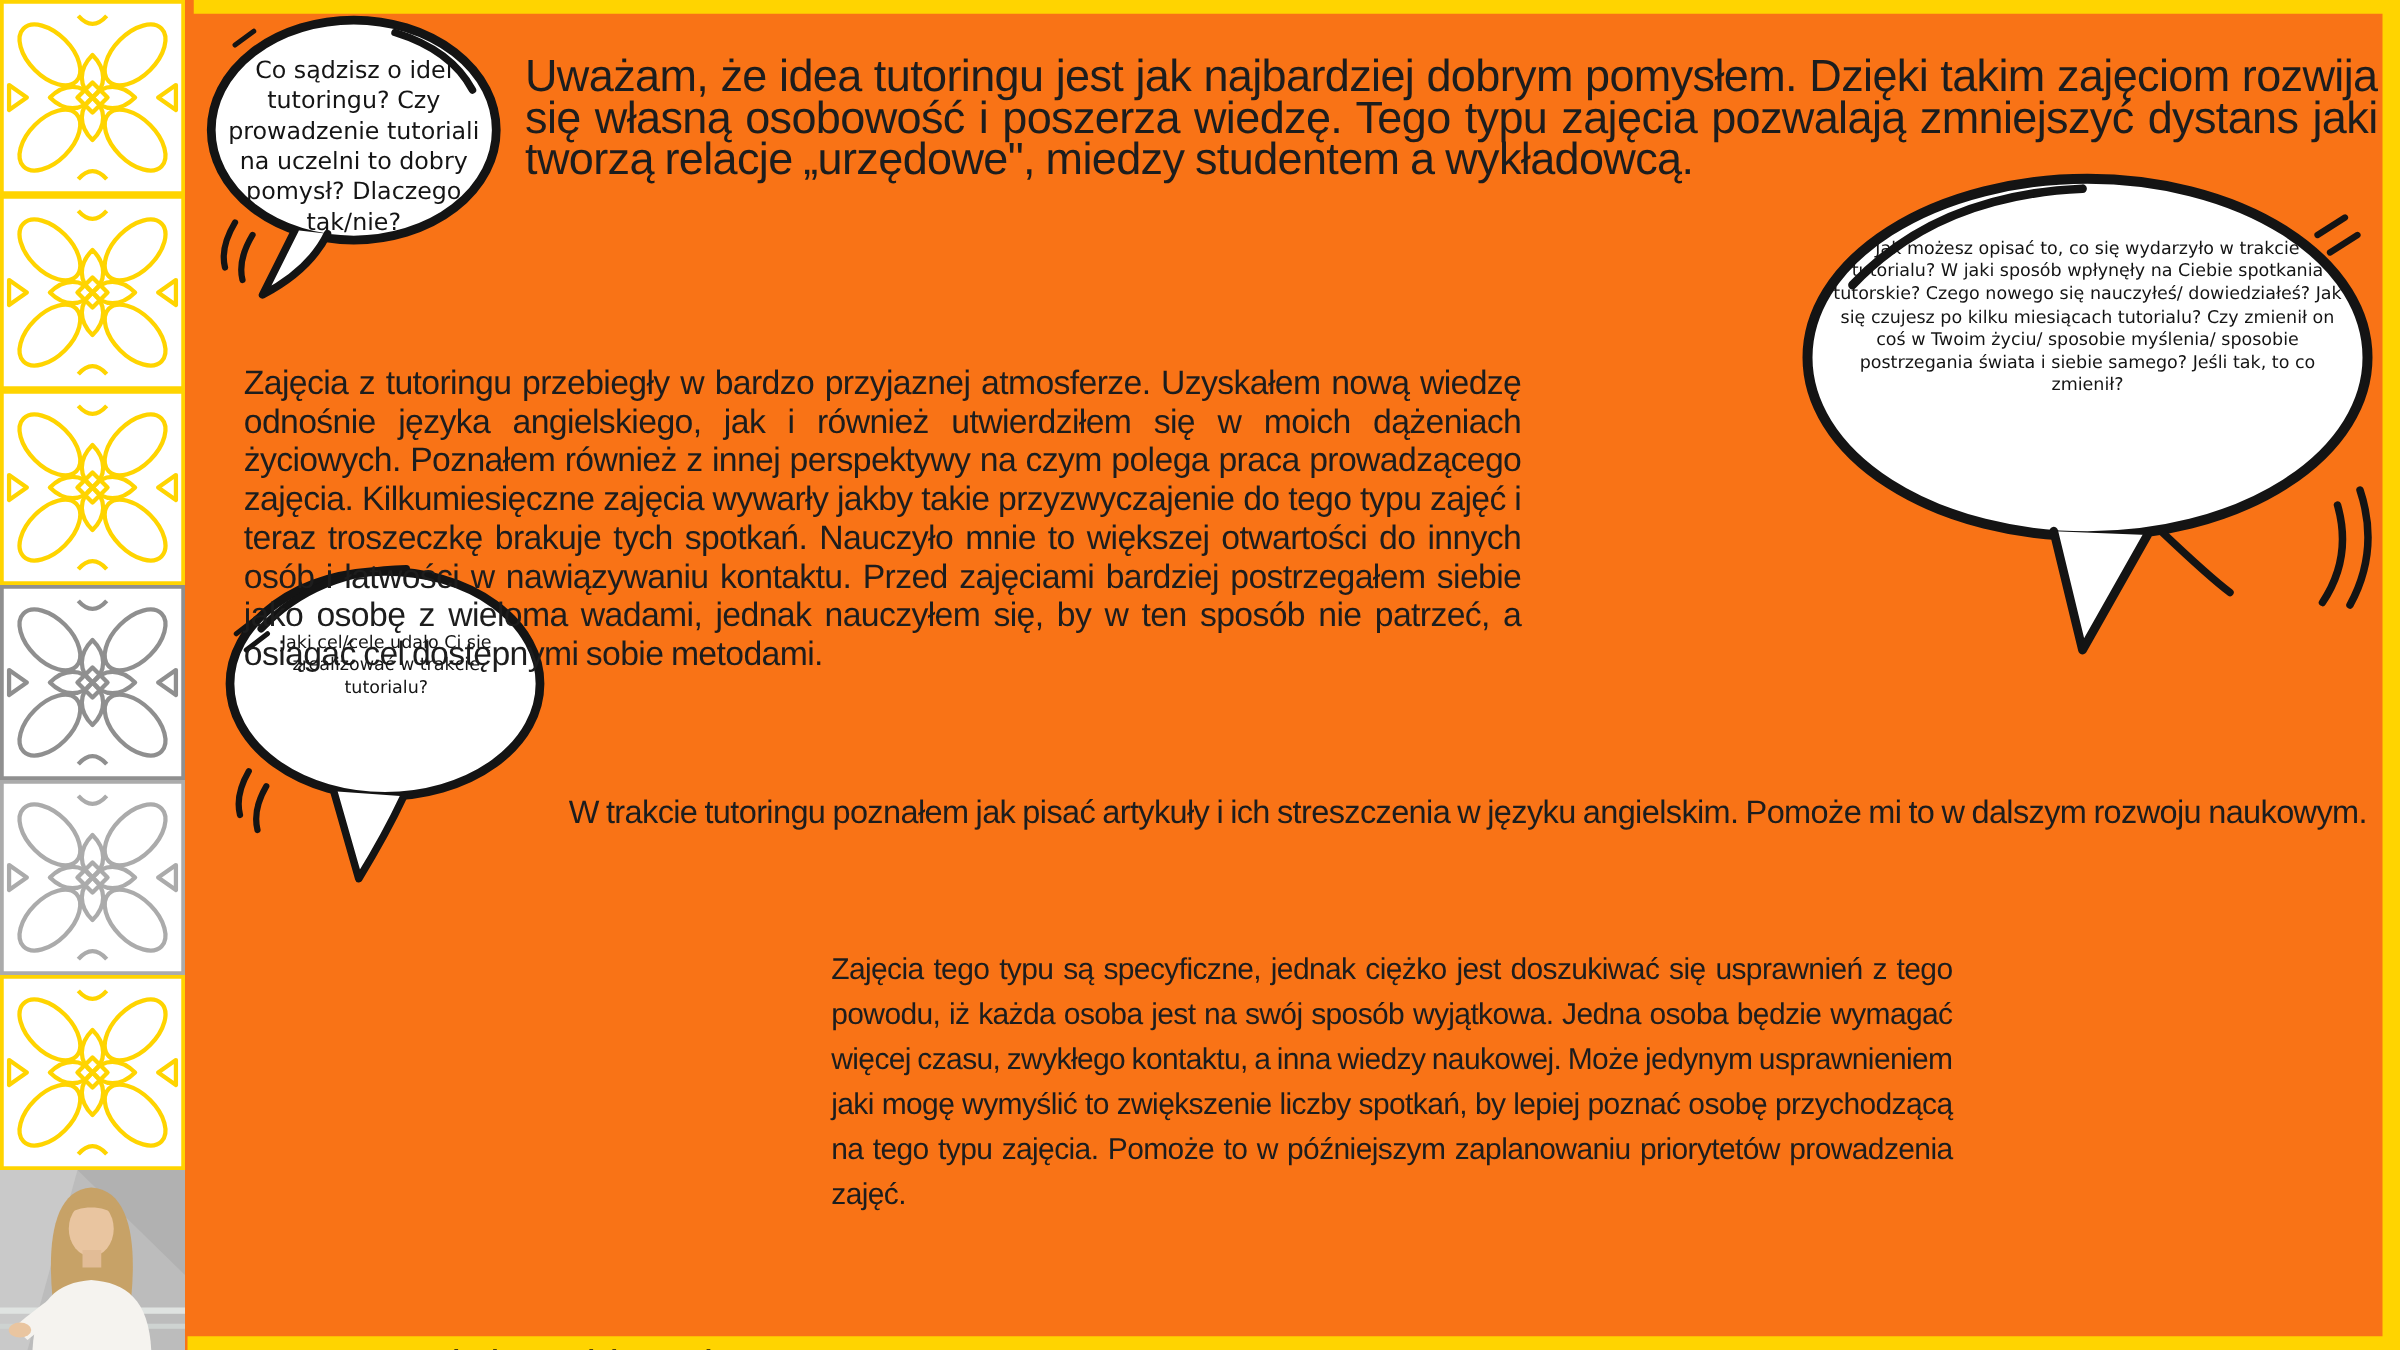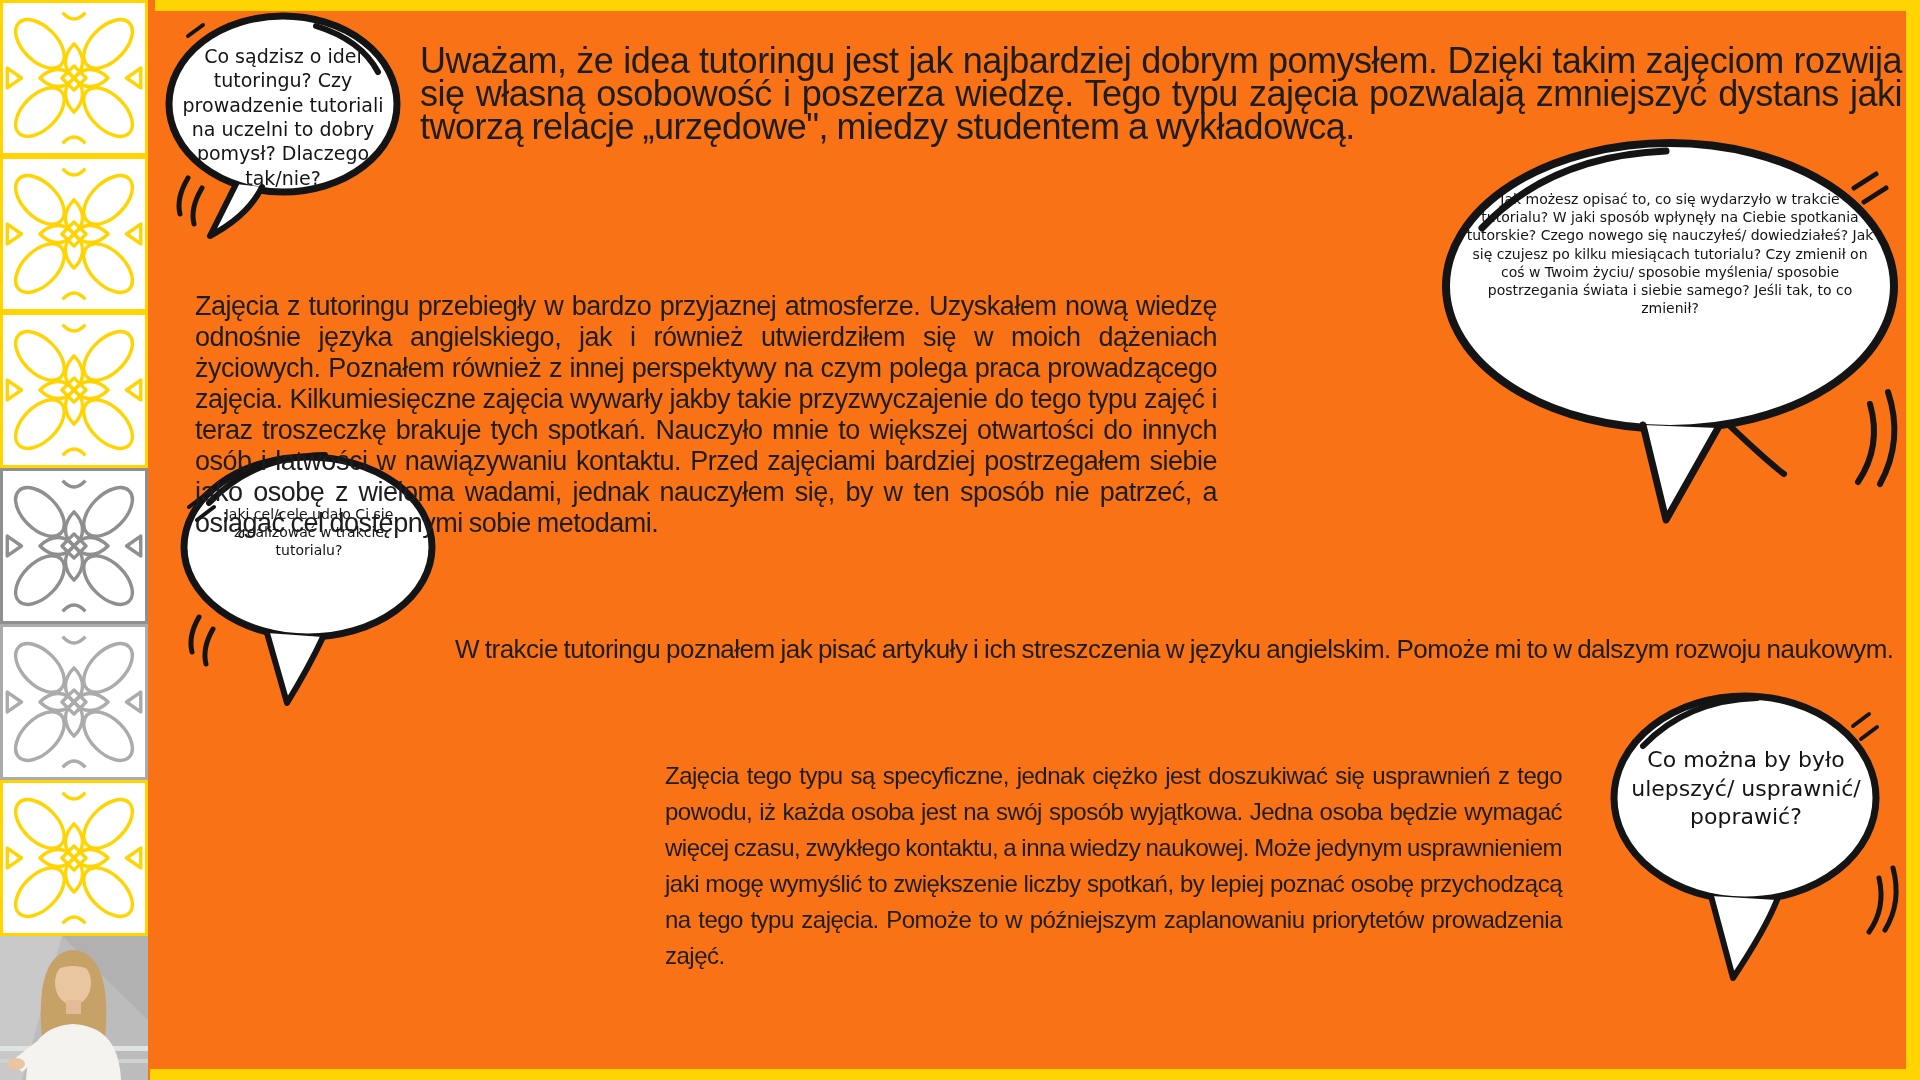--- a/index.html
+++ b/index.html
@@ -172,32 +172,20 @@
         <ellipse cx="133" cy="102" rx="124" ry="90" fill="#ffffff" stroke-width="7"></ellipse>
         <path d="M34,58 Q78,11 150,10" fill="none" stroke-width="6"></path>
         <path d="M14,62 l17,-13 M22,75 l17,-13" fill="none" stroke-width="4"></path>
         <path d="M92,188 L112,258 Q134,222 148,192" fill="#ffffff" stroke-width="6"></path>
         <path d="M24,172 q-11,19 -7,35 M38,184 q-11,19 -7,35" fill="none" stroke-width="5"></path>
       </g>
     </svg>
     <div class="bubble-text">Jaki cel/cele udało Ci się zrealizować w trakcie tutorialu?</div>
   </div>
 
-  <div class="bubble bubble-4">
-    <svg viewBox="0 0 305 300">
-      <g stroke="#141414" stroke-linecap="round" stroke-linejoin="round">
-        <ellipse cx="142" cy="110" rx="131" ry="102" fill="#ffffff" stroke-width="7"></ellipse>
-        <path d="M40,58 Q84,12 154,10" fill="none" stroke-width="6"></path>
-        <path d="M250,38 l16,-12 M258,51 l16,-12" fill="none" stroke-width="4"></path>
-        <path d="M108,208 L130,290 Q162,242 174,212" fill="#ffffff" stroke-width="6"></path>
-        <path d="M276,190 q7,30 -10,54 M290,180 q9,34 -8,62" fill="none" stroke-width="5"></path>
-      </g>
-    </svg>
-    <div class="bubble-text">Co można by było ulepszyć/ usprawnić/ poprawić?</div>
-  </div>
 
   <div class="answer answer-1">Uważam, że idea tutoringu jest jak najbardziej dobrym pomysłem. Dzięki takim zajęciom rozwija się własną osobowość i poszerza wiedzę. Tego typu zajęcia pozwalają zmniejszyć dystans jaki tworzą relacje „urzędowe", miedzy studentem a wykładowcą.</div>
   <div class="answer answer-2">Zajęcia z tutoringu przebiegły w bardzo przyjaznej atmosferze. Uzyskałem nową wiedzę odnośnie języka angielskiego, jak i również utwierdziłem się w moich dążeniach życiowych. Poznałem również z innej perspektywy na czym polega praca prowadzącego zajęcia. Kilkumiesięczne zajęcia wywarły jakby takie przyzwyczajenie do tego typu zajęć i teraz troszeczkę brakuje tych spotkań. Nauczyło mnie to większej otwartości do innych osób i łatwości w nawiązywaniu kontaktu. Przed zajęciami bardziej postrzegałem siebie jako osobę z wieloma wadami, jednak nauczyłem się, by w ten sposób nie patrzeć, a osiągać cel dostępnymi sobie metodami.</div>
   <div class="answer answer-3">W trakcie tutoringu poznałem jak pisać artykuły i ich streszczenia w języku angielskim. Pomoże mi to w dalszym rozwoju naukowym.</div>
   <div class="answer answer-4">Zajęcia tego typu są specyficzne, jednak ciężko jest doszukiwać się usprawnień z tego powodu, iż każda osoba jest na swój sposób wyjątkowa. Jedna osoba będzie wymagać więcej czasu, zwykłego kontaktu, a inna wiedzy naukowej. Może jedynym usprawnieniem jaki mogę wymyślić to zwiększenie liczby spotkań, by lepiej poznać osobę przychodzącą na tego typu zajęcia. Pomoże to w późniejszym zaplanowaniu priorytetów prowadzenia zajęć.</div>
 
   <div class="tutor-label">Tutor: mgr Sylwia Dobkowska</div>
 
 </div>
 

